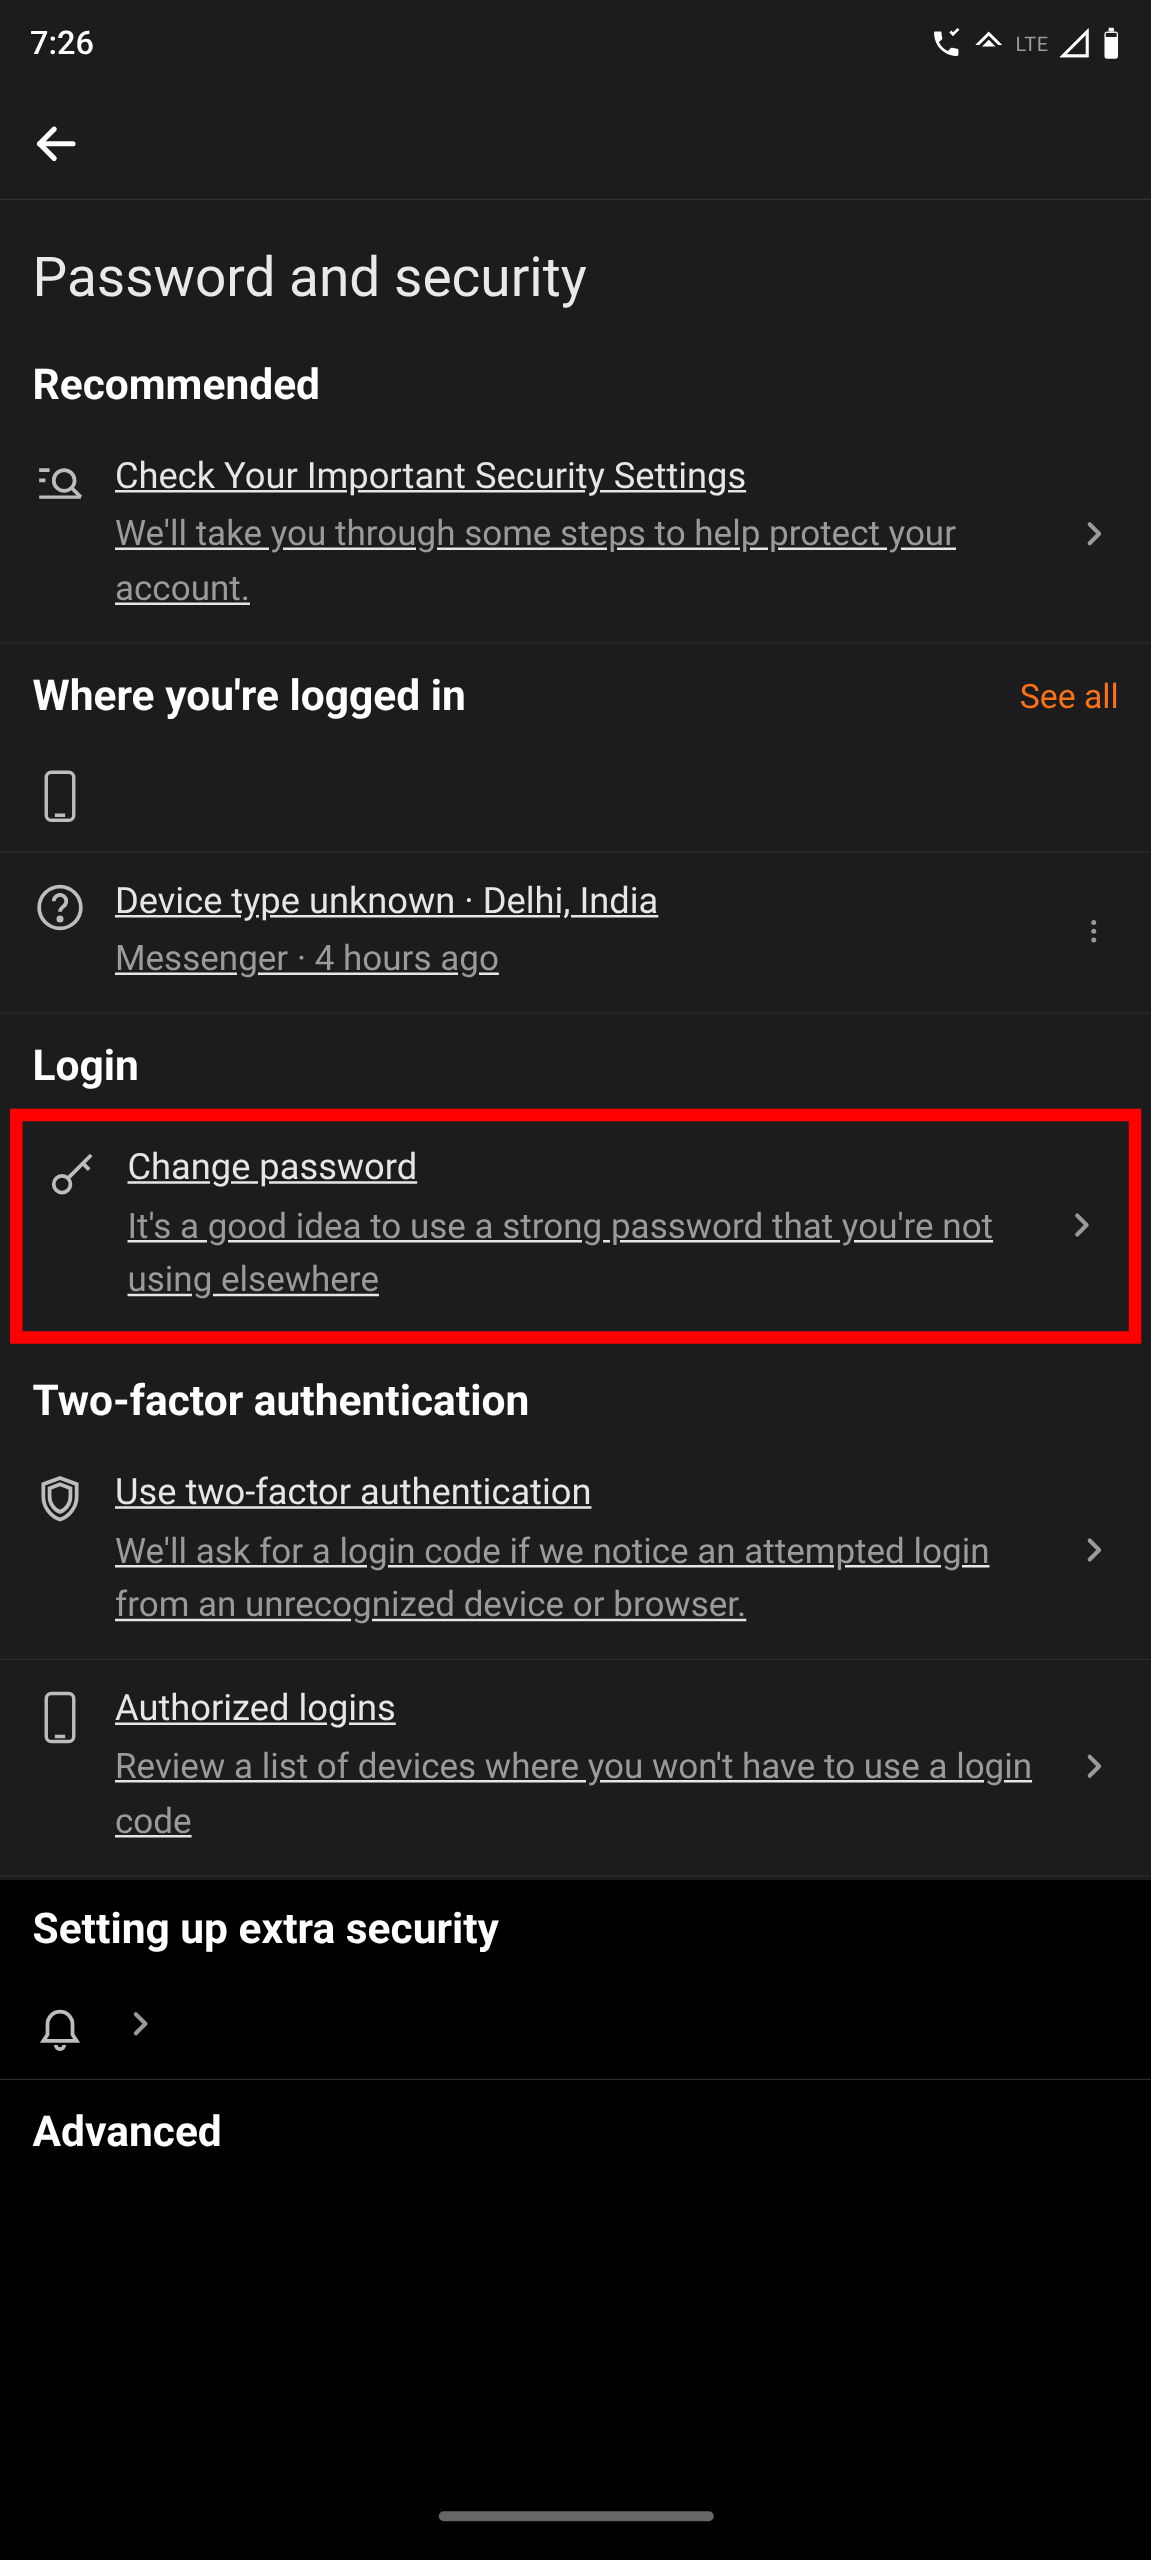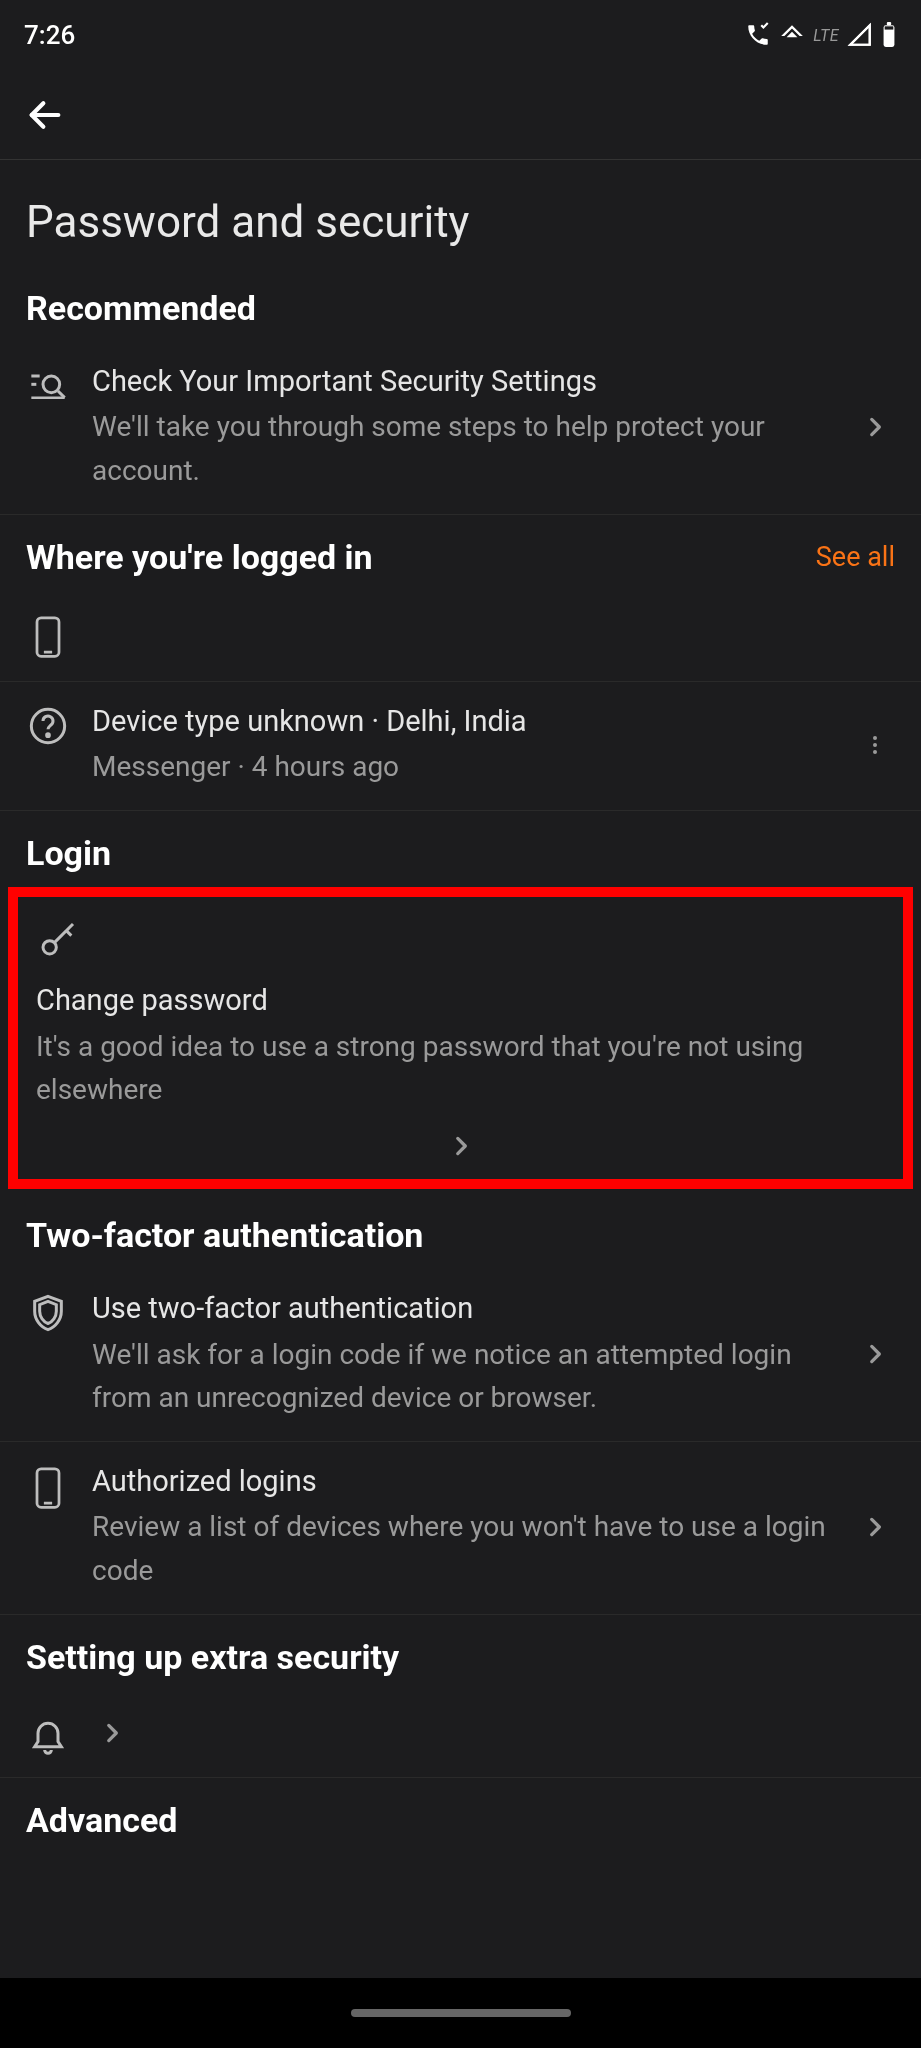--- a/index.html
+++ b/index.html
@@ -28,21 +28,20 @@
   .status-time {
     font-size: 26px;
     font-weight: 500;
     color: #fff;
   }
   .status-icons {
     display: flex;
     align-items: center;
     gap: 8px;
     color: #fff;
-    font-style: italic;
   }
   .status-icons svg { display: block; }
   .lte-text {
     font-size: 16px;
     color: #999;
     letter-spacing: 0.5px;
   }
   
   .header-bar {
     height: 90px;
@@ -83,20 +82,21 @@
     color: #f97316;
     cursor: pointer;
   }
   
   .item {
     display: flex;
     align-items: center;
     padding: 20px 26px 22px;
     border-bottom: 1px solid #2a2a2a;
     gap: 22px;
+    text-decoration: underline;
   }
   .icon-slot {
     width: 44px;
     display: flex;
     justify-content: center;
     align-items: flex-start;
     flex-shrink: 0;
     margin-top: 4px;
     align-self: flex-start;
   }
@@ -125,21 +125,21 @@
     align-items: center;
     flex-shrink: 0;
     align-self: center;
   }
   .chevron-slot svg { color: #9a9a9a; }
   
   .highlight-box {
     border: 10px solid #ff0000;
     margin: 0 8px;
   }
-  .highlight-box .item { border-bottom: none; padding: 18px 18px 20px; flex-direction: column; }
+  .highlight-box .item { border-bottom: none; padding: 18px 18px 20px; }
   
   .bottom-bar {
     position: absolute;
     left: 0; right: 0;
     bottom: 0;
     height: 70px;
     background: #000;
     display: flex;
     justify-content: center;
     align-items: center;
@@ -147,21 +147,21 @@
   .home-handle {
     width: 220px;
     height: 8px;
     border-radius: 4px;
     background: #666;
   }
 </style>
 </head>
 <body>
 
-<div class="screen" style="height:1978px;">
+<div class="screen" style="height:1504px;">
 
   <div class="status-bar">
     <div class="status-time">7:26</div>
     <div class="status-icons">
       <span>
         <svg width="26" height="26" viewBox="0 0 24 24" fill="currentColor">
             <path d="M6.6 10.8c1.4 2.8 3.8 5.1 6.6 6.6l2.2-2.2c.3-.3.7-.4 1-.2 1.1.4 2.4.6 3.6.6.6 0 1 .4 1 1V20c0 .6-.4 1-1 1C10.6 21 3 13.4 3 4c0-.6.4-1 1-1h3.5c.6 0 1 .4 1 1 0 1.2.2 2.5.6 3.6.1.3 0 .7-.2 1l-2.3 2.2z"></path>
             <path d="M15 3l2 2 4-4" stroke="currentColor" stroke-width="2" fill="none"></path>
           </svg>
       </span>

